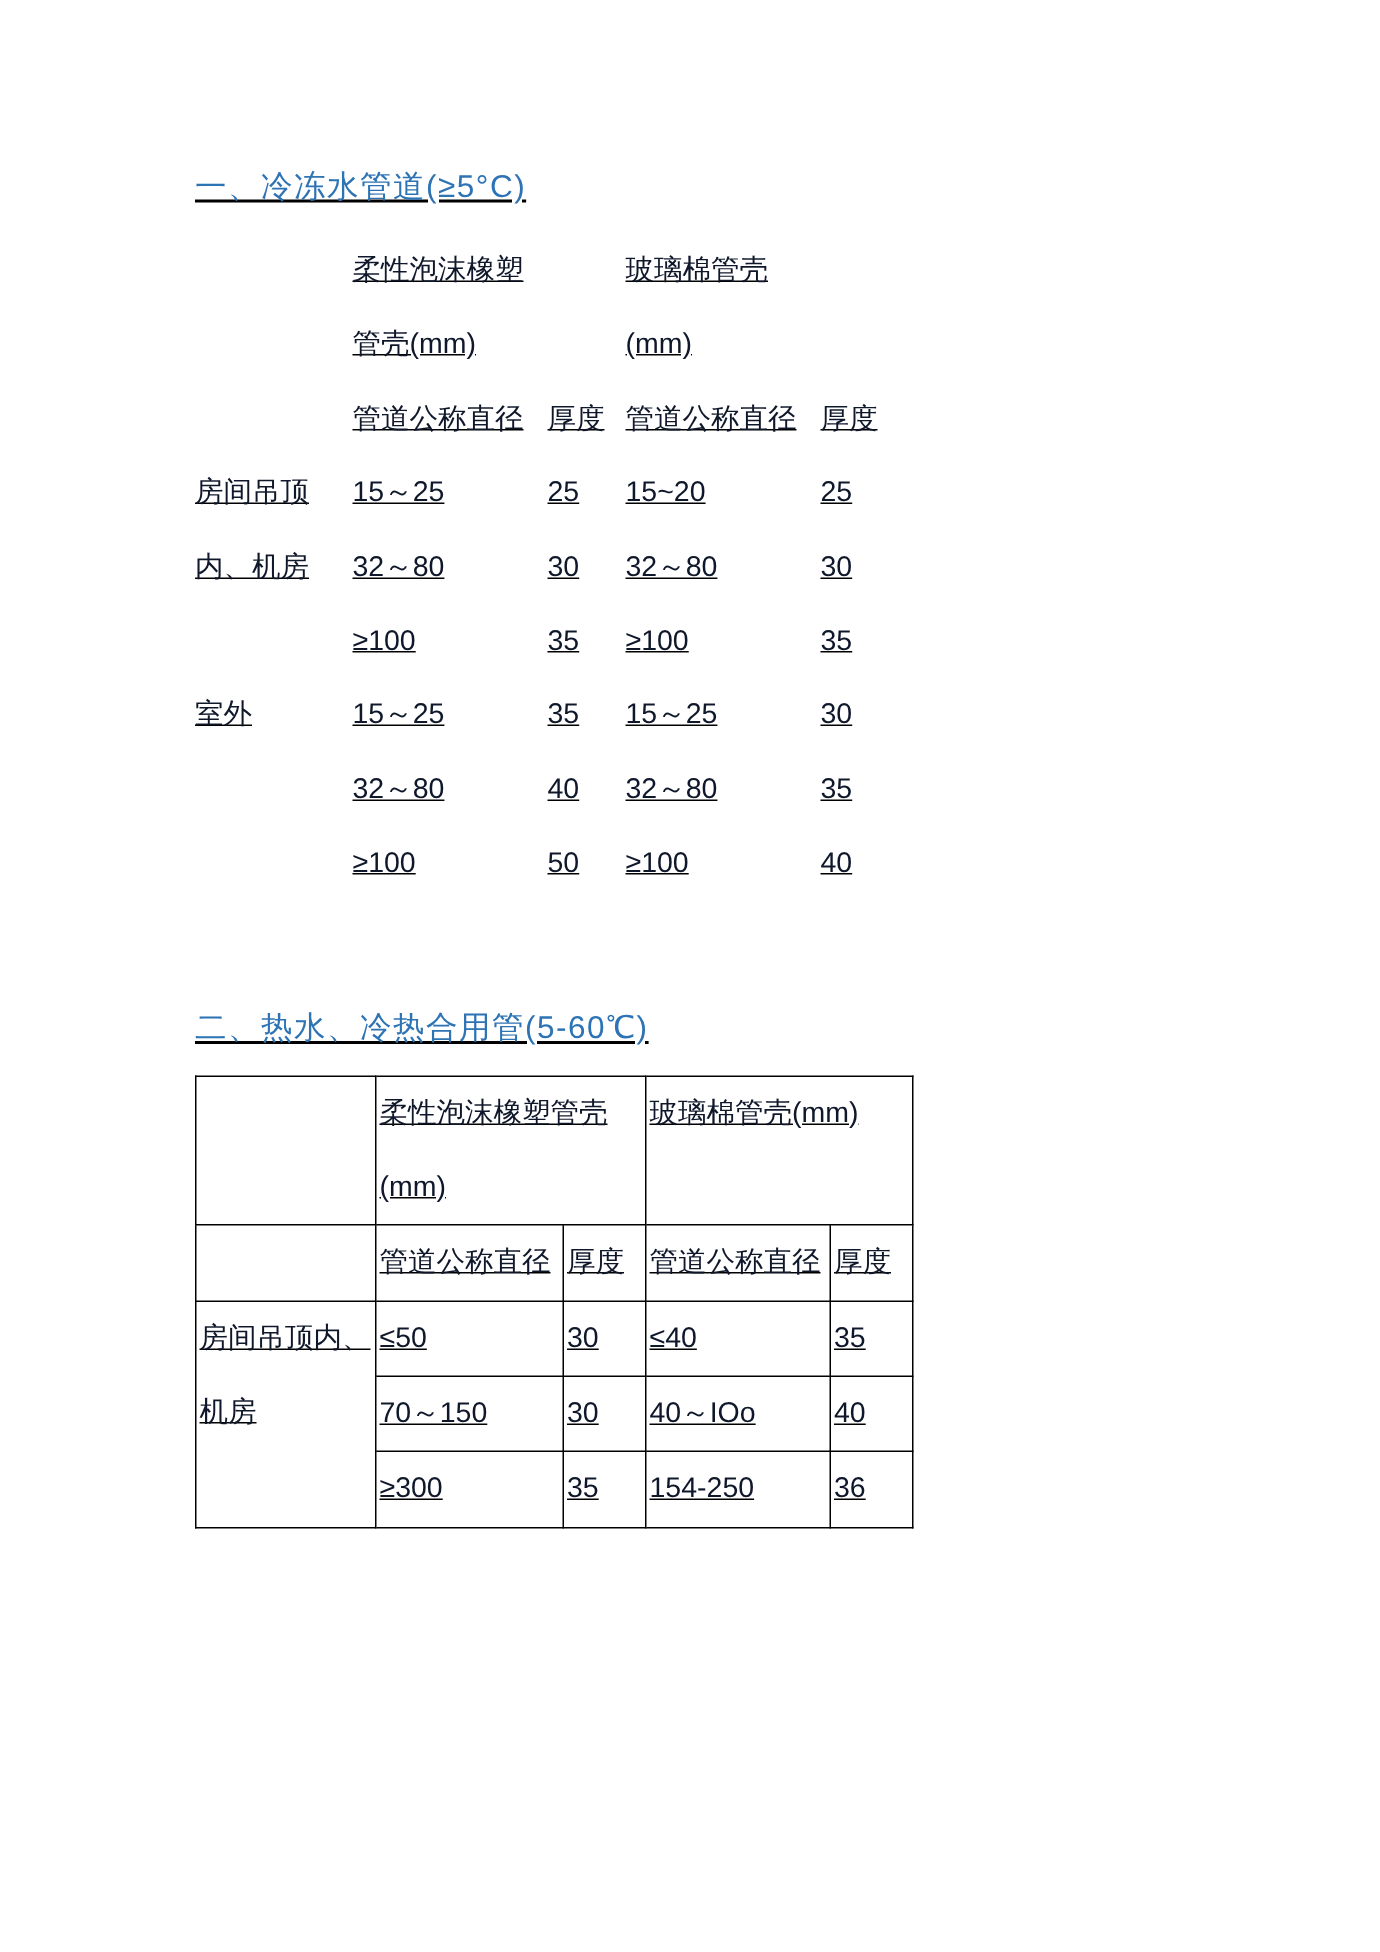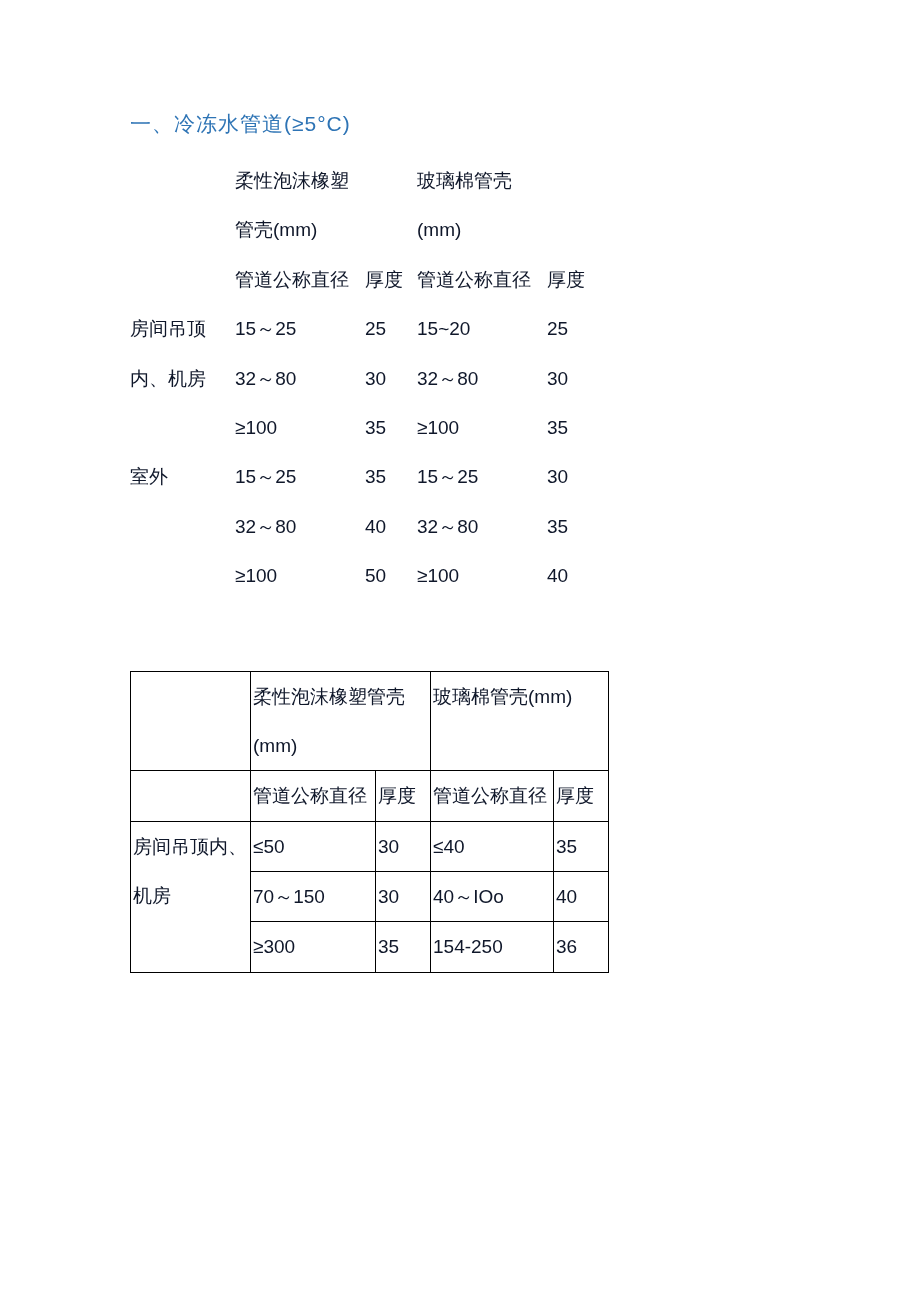--- a/index.html
+++ b/index.html
@@ -6,20 +6,21 @@
     margin: 0;
     padding: 0;
     background: #ffffff;
     font-family: "SimSun", "Microsoft YaHei", Arial, sans-serif;
     width: 920px;
     height: 1301px;
     position: relative;
   }
   .page {
     padding: 110px 108px 0 130px;
+    text-decoration: underline;
   }
   .section-title {
     color: #2e74b5;
     font-size: 21px;
     margin-bottom: 18px;
     letter-spacing: 1px;
   }
   table {
     border-collapse: collapse;
     font-size: 19px;
@@ -116,20 +117,21 @@
       <td>≥100</td>
       <td>50</td>
       <td>≥100</td>
       <td>40</td>
     </tr>
   </tbody>
     </table>
 
   <div class="gap"></div>
 
+  <div class="section-title">二、热水、冷热合用管(5-60℃)</div>
 
   <table class="t2">
     <tbody>
         <tr>
       <td class="col-loc2"></td>
       <td colspan="2">柔性泡沫橡塑管壳(mm)</td>
       <td colspan="2">玻璃棉管壳(mm)</td>
     </tr>
     <tr>
       <td></td>

